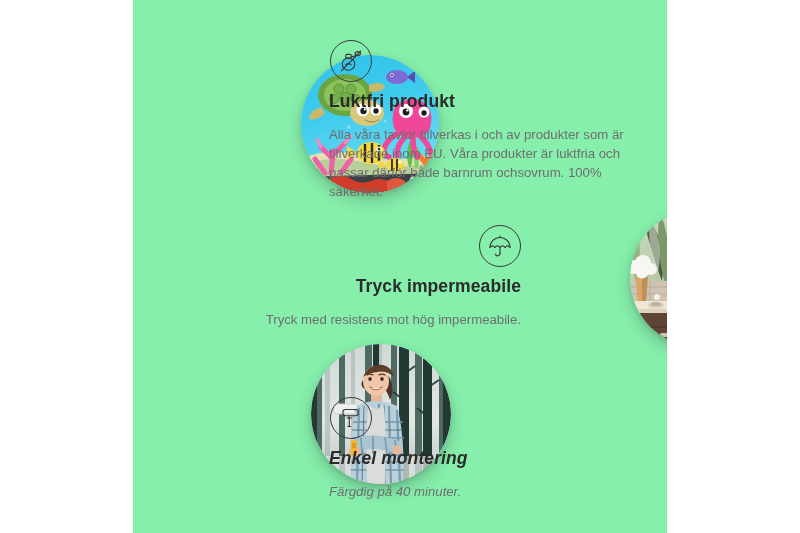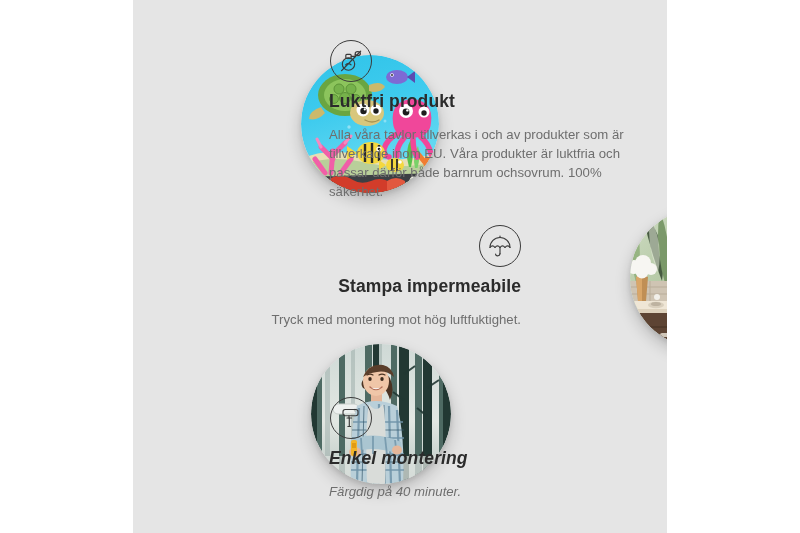--- a/index.html
+++ b/index.html
@@ -20,21 +20,21 @@
     background: #ffffff;
   }
 
   
   .panel {
     position: absolute;
     left: 133px;
     top: 0;
     width: 534px;
     height: 533px;
-    background: #e5e5e5;
+    background: #86efac;
     overflow: hidden;
   }
 
   
   .feature { position: absolute; }
 
   .feature-icon {
     width: 42px;
     height: 42px;
     border: 1.6px solid #3b3b3b;
@@ -267,22 +267,22 @@
             <path d="M18 14.5 q2.5 -3.2 5 0"></path>
 
             <path d="M13 14.5 L13 20.5"></path>
 
             <path d="M13 20.5 q0 2.4 -2.4 2.4 q-2 0 -2 -1.8"></path>
 
             <path d="M13 4.5 L13 3"></path>
           </svg>
         </div>
       </div>
-      <div class="feature-title">Stampa impermeabile</div>
-      <div class="feature-desc">Tryck med montering mot hög luftfuktighet.</div>
+      <div class="feature-title">Tryck impermeabile</div>
+      <div class="feature-desc">Tryck med resistens mot hög impermeabile.</div>
     </div>
 
     <div class="photo" id="photo-bath">
       <svg viewBox="0 0 138 138" xmlns="http://www.w3.org/2000/svg" role="img">
         <defs>
           <clipPath id="bathClip">
               <circle cx="69" cy="69" r="69"></circle>
             </clipPath>
           <linearGradient id="leafBg" x1="0" y1="0" x2="1" y2="1">
             <stop offset="0%" stop-color="#cfdcc4"></stop>

